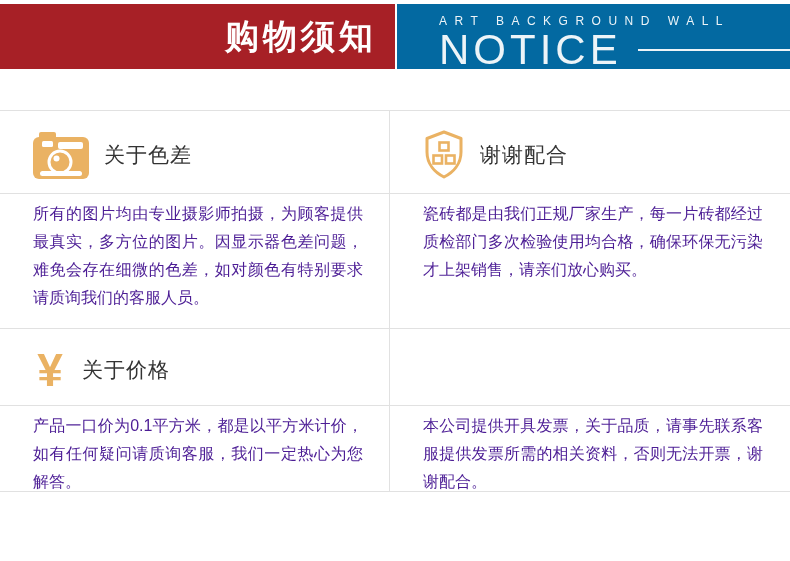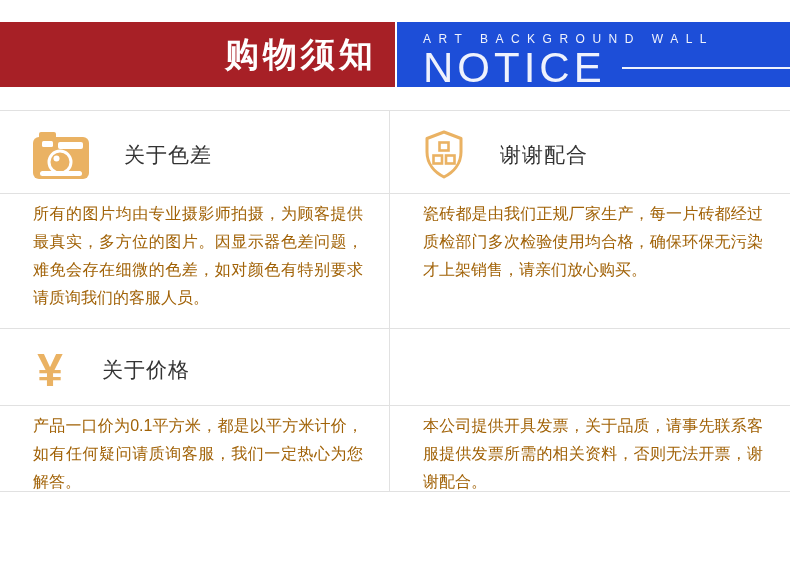--- a/index.html
+++ b/index.html
@@ -1,47 +1,47 @@
 <!DOCTYPE html>
 <html><head>
 <meta charset="utf-8">
 <style>
   html,body{margin:0;padding:0;}
   body{
     width:790px;height:561px;position:relative;background:#fff;
     font-family:"Liberation Sans","DejaVu Sans",sans-serif;overflow:hidden;
   }
   
-  .header{position:absolute;top:22px;left:0;width:790px;height:65px;display:flex;}
+  .header{position:absolute;top:4px;left:0;width:790px;height:65px;display:flex;}
   .header-left{
     width:395px;background:#a72026;color:#fff;display:flex;align-items:center;
     justify-content:flex-end;padding-right:18px;box-sizing:border-box;
     font-size:34px;font-weight:bold;letter-spacing:4px;
   }
   .header-right{
-    flex:1;background:#1d4ed8;margin-left:2px;color:rgba(255,255,255,0.93);
-    padding-left:26px;box-sizing:border-box;overflow:hidden;
+    flex:1;background:#0369a1;margin-left:2px;color:rgba(255,255,255,0.93);
+    padding-left:42px;box-sizing:border-box;overflow:hidden;
   }
   .sub-top{font-size:12px;letter-spacing:7.5px;margin-top:10px;white-space:nowrap;}
   .sub-main{display:flex;align-items:center;margin-top:1px;}
   .sub-main .notice{font-size:42px;font-weight:300;letter-spacing:4px;line-height:1;}
   .sub-main .rule{flex:1;height:2px;background:rgba(255,255,255,0.93);margin-left:16px;}
   
   .content{position:absolute;top:110px;left:0;width:790px;}
   .row{display:flex;border-top:1px solid #e1e1e1;box-sizing:border-box;}
-  .cell{width:390px;box-sizing:border-box;border-right:1px solid #e1e1e1;gap:20px;}
+  .cell{width:390px;box-sizing:border-box;border-right:1px solid #e1e1e1;}
   .cell.right{width:399px;border-right:none;}
   .row.hdr1{height:83px;}
   .row.body1{height:135px;}
   .row.hdr2{height:77px;}
   .row.body2{height:87px;border-bottom:1px solid #e1e1e1;}
   .sec-head{display:flex;align-items:center;padding-left:33px;padding-top:6px;}
   .sec-title{font-size:21px;color:#333;letter-spacing:1px;margin-left:15px;}
   .sec-body{
-    padding:6px 26px 0 33px;font-size:16px;line-height:28px;color:#a16207;
+    padding:6px 26px 0 33px;font-size:16px;line-height:28px;color:#4c1d95;
     text-align:justify;
   }
   .icon-box{flex:0 0 auto;display:flex;align-items:center;justify-content:center;}
   .yen{font-size:46px;font-weight:bold;color:#eab263;line-height:1;width:34px;text-align:center;}
 </style>
 </head>
 <body>
 
 <div class="header">
   <div class="header-left">

